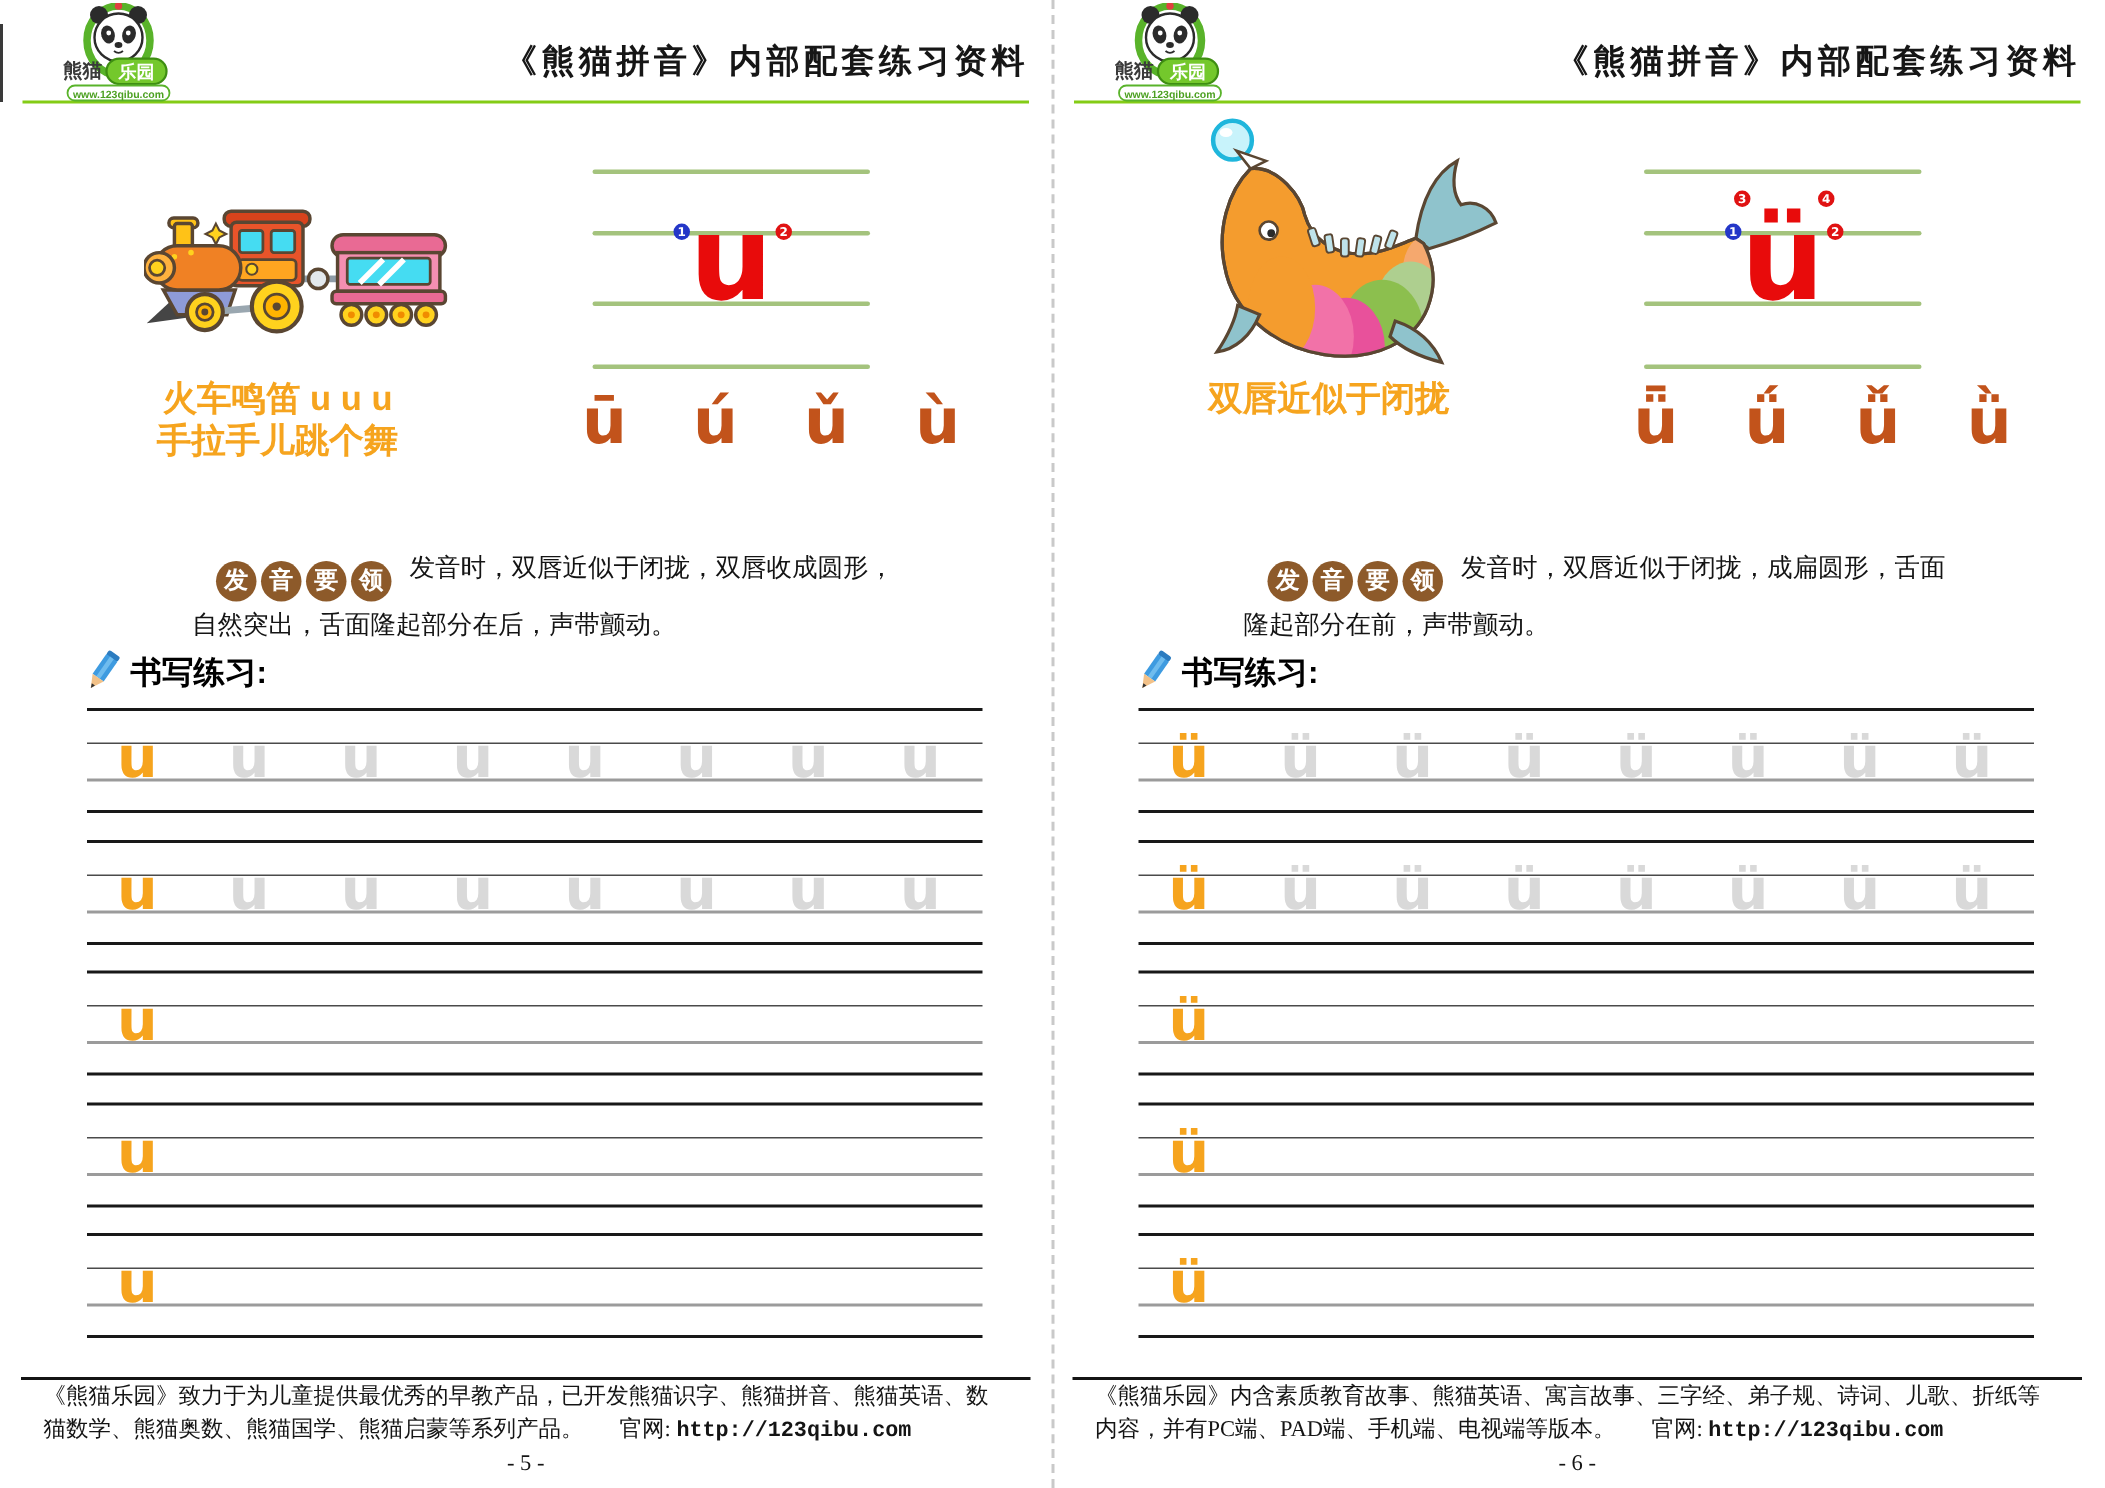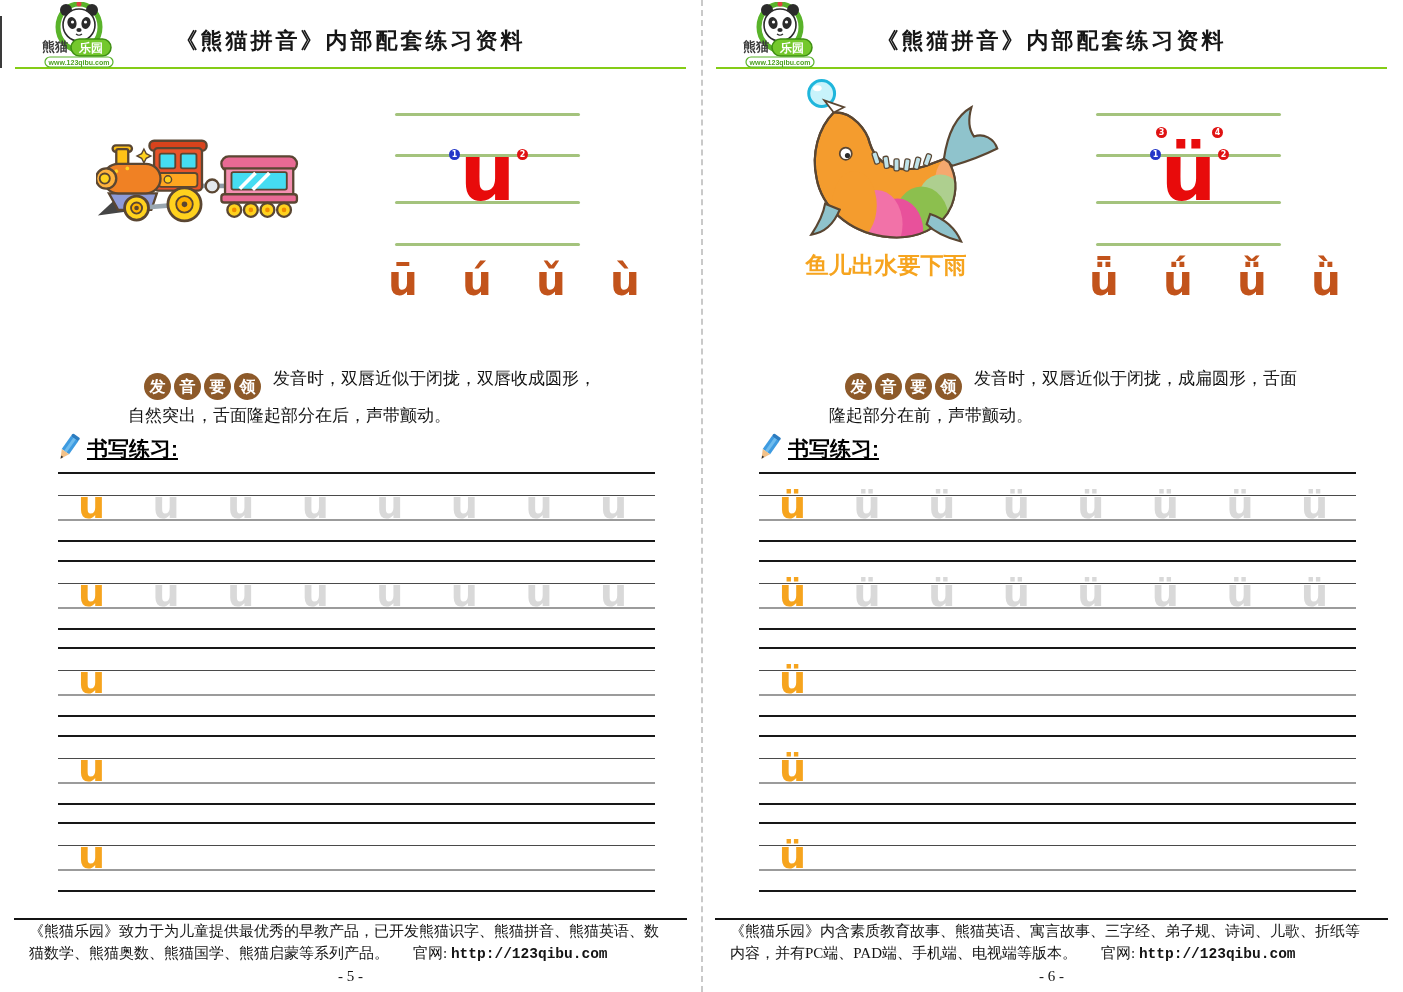--- a/index.html
+++ b/index.html
@@ -8,21 +8,21 @@
     font-family:"Liberation Sans",sans-serif;color:#111;
   }
   .spread{display:flex;width:1403px;height:992px;}
   .page{width:701px;height:992px;position:relative;background:#fff;}
   .center-divider{position:absolute;left:701px;top:0;bottom:0;width:0;border-left:2px dashed #c9c9c9;}
   .scan-edge{position:absolute;left:0;top:16px;width:2px;height:52px;background:#3a3a3a;}
 
   
   .page-header{position:relative;height:67px;margin:0 15px;border-bottom:2px solid #84cc16;}
   .logo{position:absolute;left:24px;top:2px;width:80px;height:66px;}
-  .page-title{margin:0;text-align:center;padding-top:26px;font-family:"Liberation Serif",serif;
+  .page-title{margin:0;text-align:right;padding-top:26px;font-family:"Liberation Serif",serif;
     font-size:22px;font-weight:600;letter-spacing:3px;color:#161616;}
 
   
   .illus{position:absolute;}
   .p1 .illus{left:96px;top:138px;width:212px;height:106px;}
   .p2 .illus{left:100px;top:76px;width:198px;height:177px;}
   .rhyme{position:absolute;top:251px;left:30px;width:310px;text-align:center;
     font-weight:bold;font-size:23px;line-height:28px;color:#F6A41E;}
 
   
@@ -40,22 +40,22 @@
     font:bold 42px/50px "DejaVu Sans",sans-serif;color:#C2531B;}
 
   
   .tips{position:absolute;top:346px;left:128px;right:94px;text-indent:16px;
     font-family:"Liberation Serif",serif;font-size:17px;line-height:31px;color:#141414;}
   .badge{display:inline-flex;gap:3px;margin-right:12px;vertical-align:-8px;text-indent:0;}
   .badge b{width:27px;height:27px;border-radius:50%;background:#8D5A2A;color:#fff;
     font:bold 16px/27px "Liberation Sans",sans-serif;text-align:center;display:block;}
 
   
-  .practice-label{position:absolute;top:433px;left:56px;display:flex;align-items:flex-end;
-    font-size:21px;font-weight:bold;color:#000;text-decoration:underline;}
+  .practice-label{position:absolute;top:433px;left:56px;display:flex;align-items:center;
+    font-size:21px;font-weight:bold;color:#000;}
   .practice-label .pencil{width:24px;height:30px;margin-right:7px;}
   .prows{position:absolute;top:472px;left:58px;width:597px;}
   .prow{position:relative;height:70px;margin-bottom:17.5px;}
   .rl{position:absolute;left:0;right:0;height:0;}
   .rl.l1{top:0;border-top:2.5px solid #181818;}
   .rl.l2{top:23px;border-top:1.2px solid #4a4a4a;}
   .rl.l3{top:47px;border-top:2px solid #9b9b9b;}
   .rl.l4{top:68px;border-top:2.5px solid #181818;}
   .pletters{position:absolute;left:20px;right:28px;top:13px;height:40px;display:flex;
     justify-content:space-between;font:bold 38px/40px "DejaVu Sans",sans-serif;}
@@ -141,20 +141,24 @@
         <line x1="46" y1="76" x2="94" y2="72" stroke="#9AA7B0" stroke-width="5"></line>
         <circle cx="96" cy="72" r="18" fill="#FFD21E" stroke="#5A4632" stroke-width="3"></circle>
         <circle cx="96" cy="72" r="9" fill="#FFB300" stroke="#5A4632" stroke-width="2"></circle>
         <circle cx="96" cy="72" r="3" fill="#5A4632"></circle>
         <circle cx="44" cy="76" r="13" fill="#FFD21E" stroke="#5A4632" stroke-width="3"></circle>
         <circle cx="44" cy="76" r="6" fill="#FFB300" stroke="#5A4632" stroke-width="2"></circle>
         <circle cx="44" cy="76" r="2.5" fill="#5A4632"></circle>
       </svg>
     </div>
 
+    <div class="rhyme">
+      <div>火车鸣笛 u u u</div>
+      <div>手拉手儿跳个舞</div>
+    </div>
 
     <div class="staff">
       <i class="sline s1"></i>
       <i class="sline s2"></i>
       <i class="sline s3"></i>
       <i class="sline s4"></i>
       <div class="staff-letter">u</div>
       <span class="marker blue m1">1</span>
       <span class="marker red m2">2</span>
     </div>
@@ -313,21 +317,21 @@
         </g>
         <path d="M150,160 C168,166 180,178 186,192 C170,188 156,182 146,172 Z" fill="#8FC3CC" stroke="#5A4632" stroke-width="2.5"></path>
         <path d="M45,155 C38,172 26,182 12,184 C20,172 26,160 28,148 Z" fill="#8FC3CC" stroke="#5A4632" stroke-width="2.5"></path>
         <circle cx="52" cy="90" r="7" fill="#fff" stroke="#5A4632" stroke-width="2"></circle>
         <circle cx="54" cy="92" r="3" fill="#2b2b2b"></circle>
         <path d="M38,42 L27,28 L50,36 Z" fill="#fff" stroke="#5A4632" stroke-width="2"></path>
       </svg>
     </div>
 
     <div class="rhyme">
-      <div>鱼儿出水要下雨</div>
+      <div>双唇近似于闭拢</div>
     </div>
 
     <div class="staff">
       <i class="sline s1"></i>
       <i class="sline s2"></i>
       <i class="sline s3"></i>
       <i class="sline s4"></i>
       <div class="staff-letter">ü</div>
       <span class="marker blue m1">1</span>
       <span class="marker red m2">2</span>

